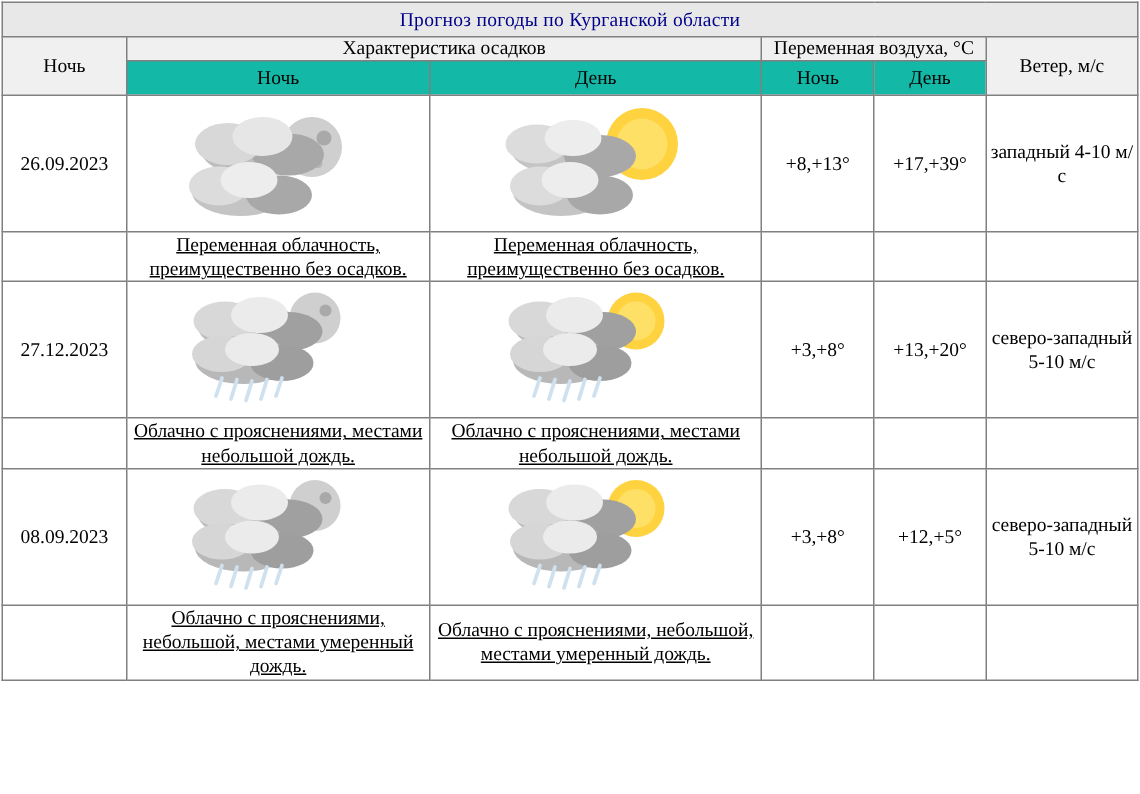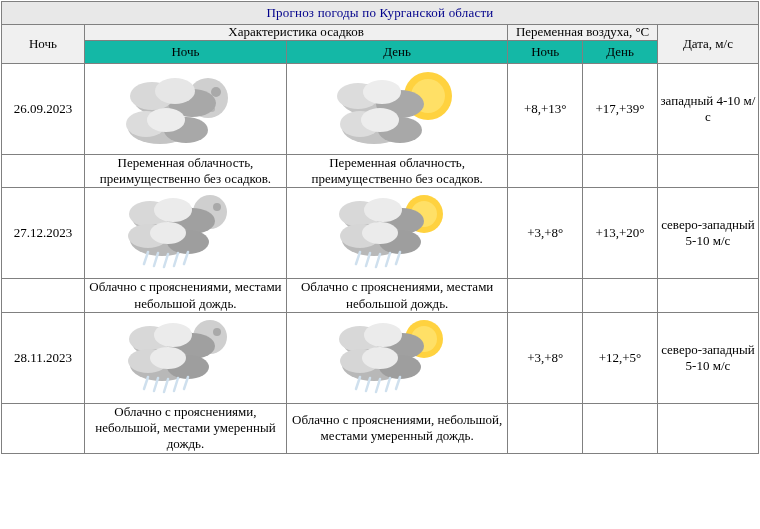--- a/index.html
+++ b/index.html
@@ -66,20 +66,21 @@
 
   .icon-cell {
     height: 88px;
     padding: 2px 0 0 0;
   }
   .desc-cell {
     font-size: 12.5px;
     line-height: 1.25;
     padding: 4px 6px 6px 6px;
     vertical-align: top;
+    text-decoration: underline;
   }
   .sky {
     position: relative;
     width: 170px;
     height: 86px;
     margin: 0 auto;
   }
   .sky svg { display: block; }
 </style>
 </head>
@@ -97,21 +98,21 @@
       <col class="col-wind">
     </colgroup>
     <thead>
       <tr>
         <td class="title-cell" colspan="6">Прогноз погоды по Курганской области</td>
       </tr>
       <tr>
         <td class="hdr" rowspan="2">Ночь</td>
         <td class="hdr" colspan="2">Характеристика осадков</td>
         <td class="hdr" colspan="2">Переменная воздуха, °C</td>
-        <td class="hdr" rowspan="2">Дата, м/с</td>
+        <td class="hdr" rowspan="2">Ветер, м/с</td>
       </tr>
       <tr>
         <td class="hdr-sub">Ночь</td>
         <td class="hdr-sub">День</td>
         <td class="hdr-sub">Ночь</td>
         <td class="hdr-sub">День</td>
       </tr>
     </thead>
     <tbody>
 
@@ -236,21 +237,21 @@
       <tr>
         <td></td>
         <td class="desc-cell">Облачно с прояснениями, местами небольшой дождь.</td>
         <td class="desc-cell">Облачно с прояснениями, местами небольшой дождь.</td>
         <td></td>
         <td></td>
         <td></td>
       </tr>
 
       <tr>
-        <td class="date-cell">28.11.2023</td>
+        <td class="date-cell">08.09.2023</td>
         <td>
           <div class="icon-cell">
             <div class="sky">
               <svg width="170" height="86" viewBox="0 0 170 86" xmlns="http://www.w3.org/2000/svg">
                 <g>
                   <circle cx="110" cy="22" r="17" fill="#cfcfcf"></circle>
                   <circle cx="117" cy="17" r="4" fill="#a9a9a9"></circle>
                   <circle cx="105" cy="28" r="3.5" fill="#a9a9a9"></circle>
                   <ellipse cx="66" cy="28" rx="34" ry="16" fill="#bdbdbd"></ellipse>
                   <ellipse cx="92" cy="31" rx="23" ry="13" fill="#a0a0a0"></ellipse>

